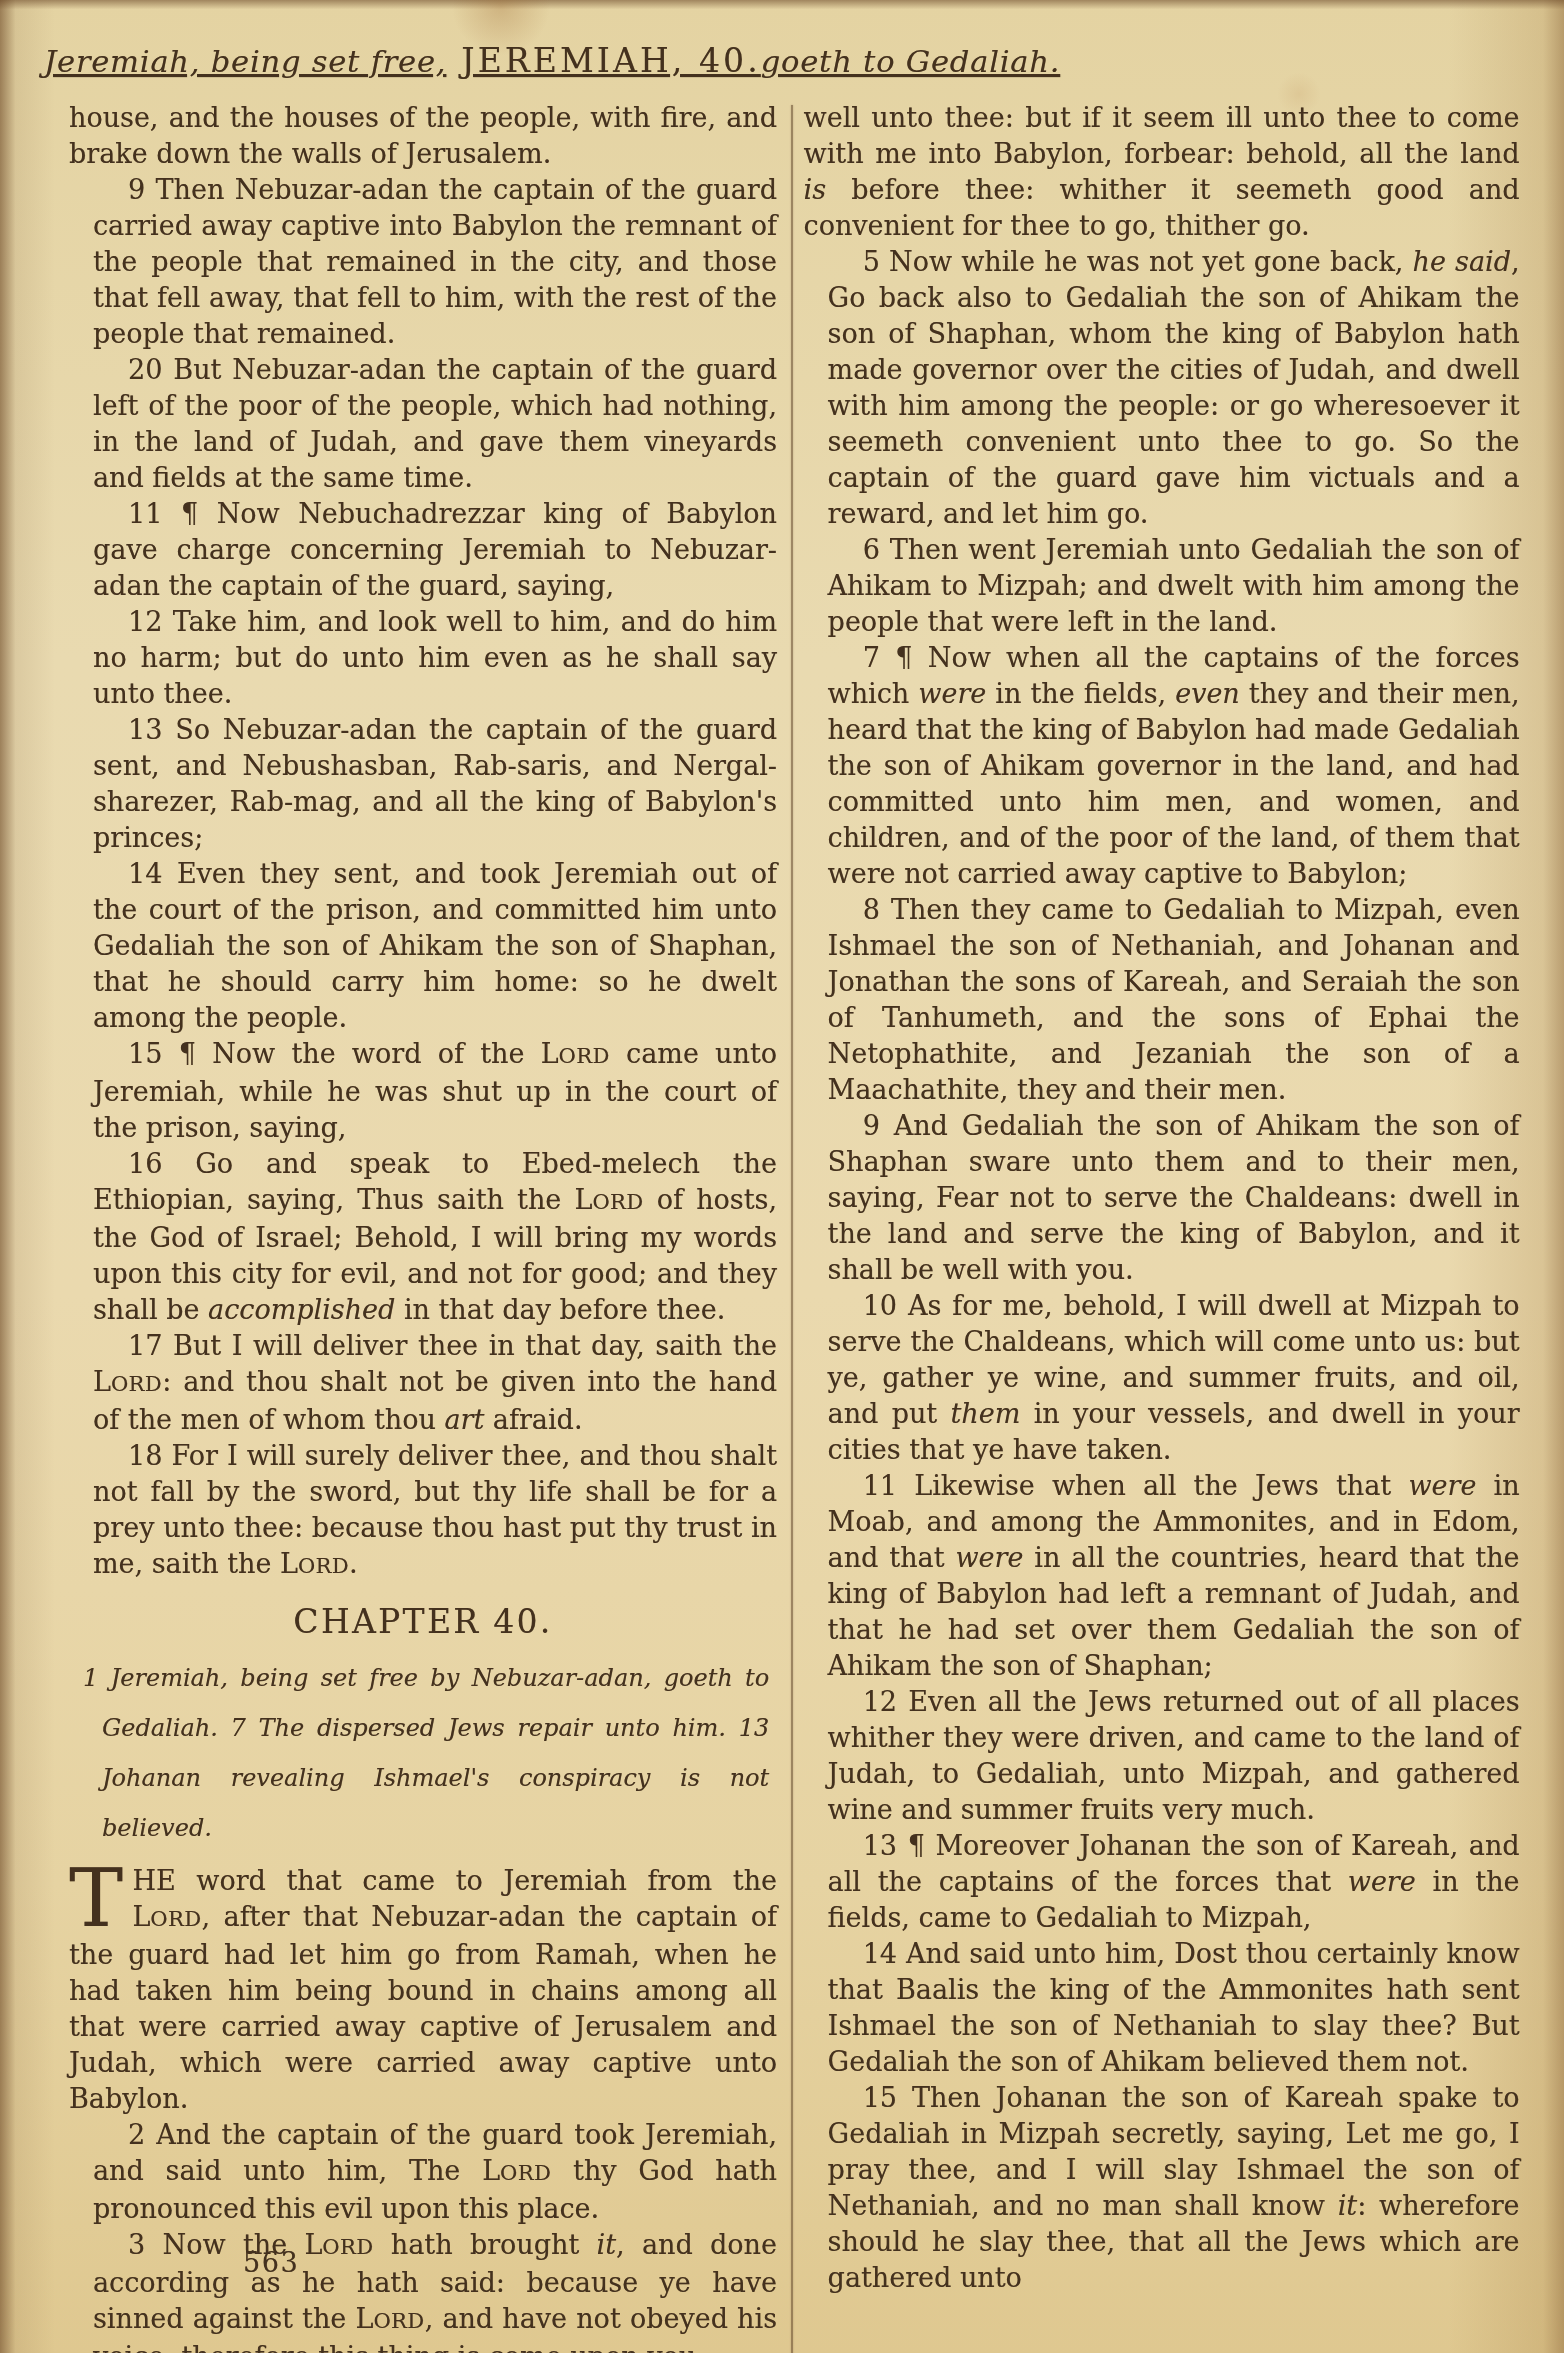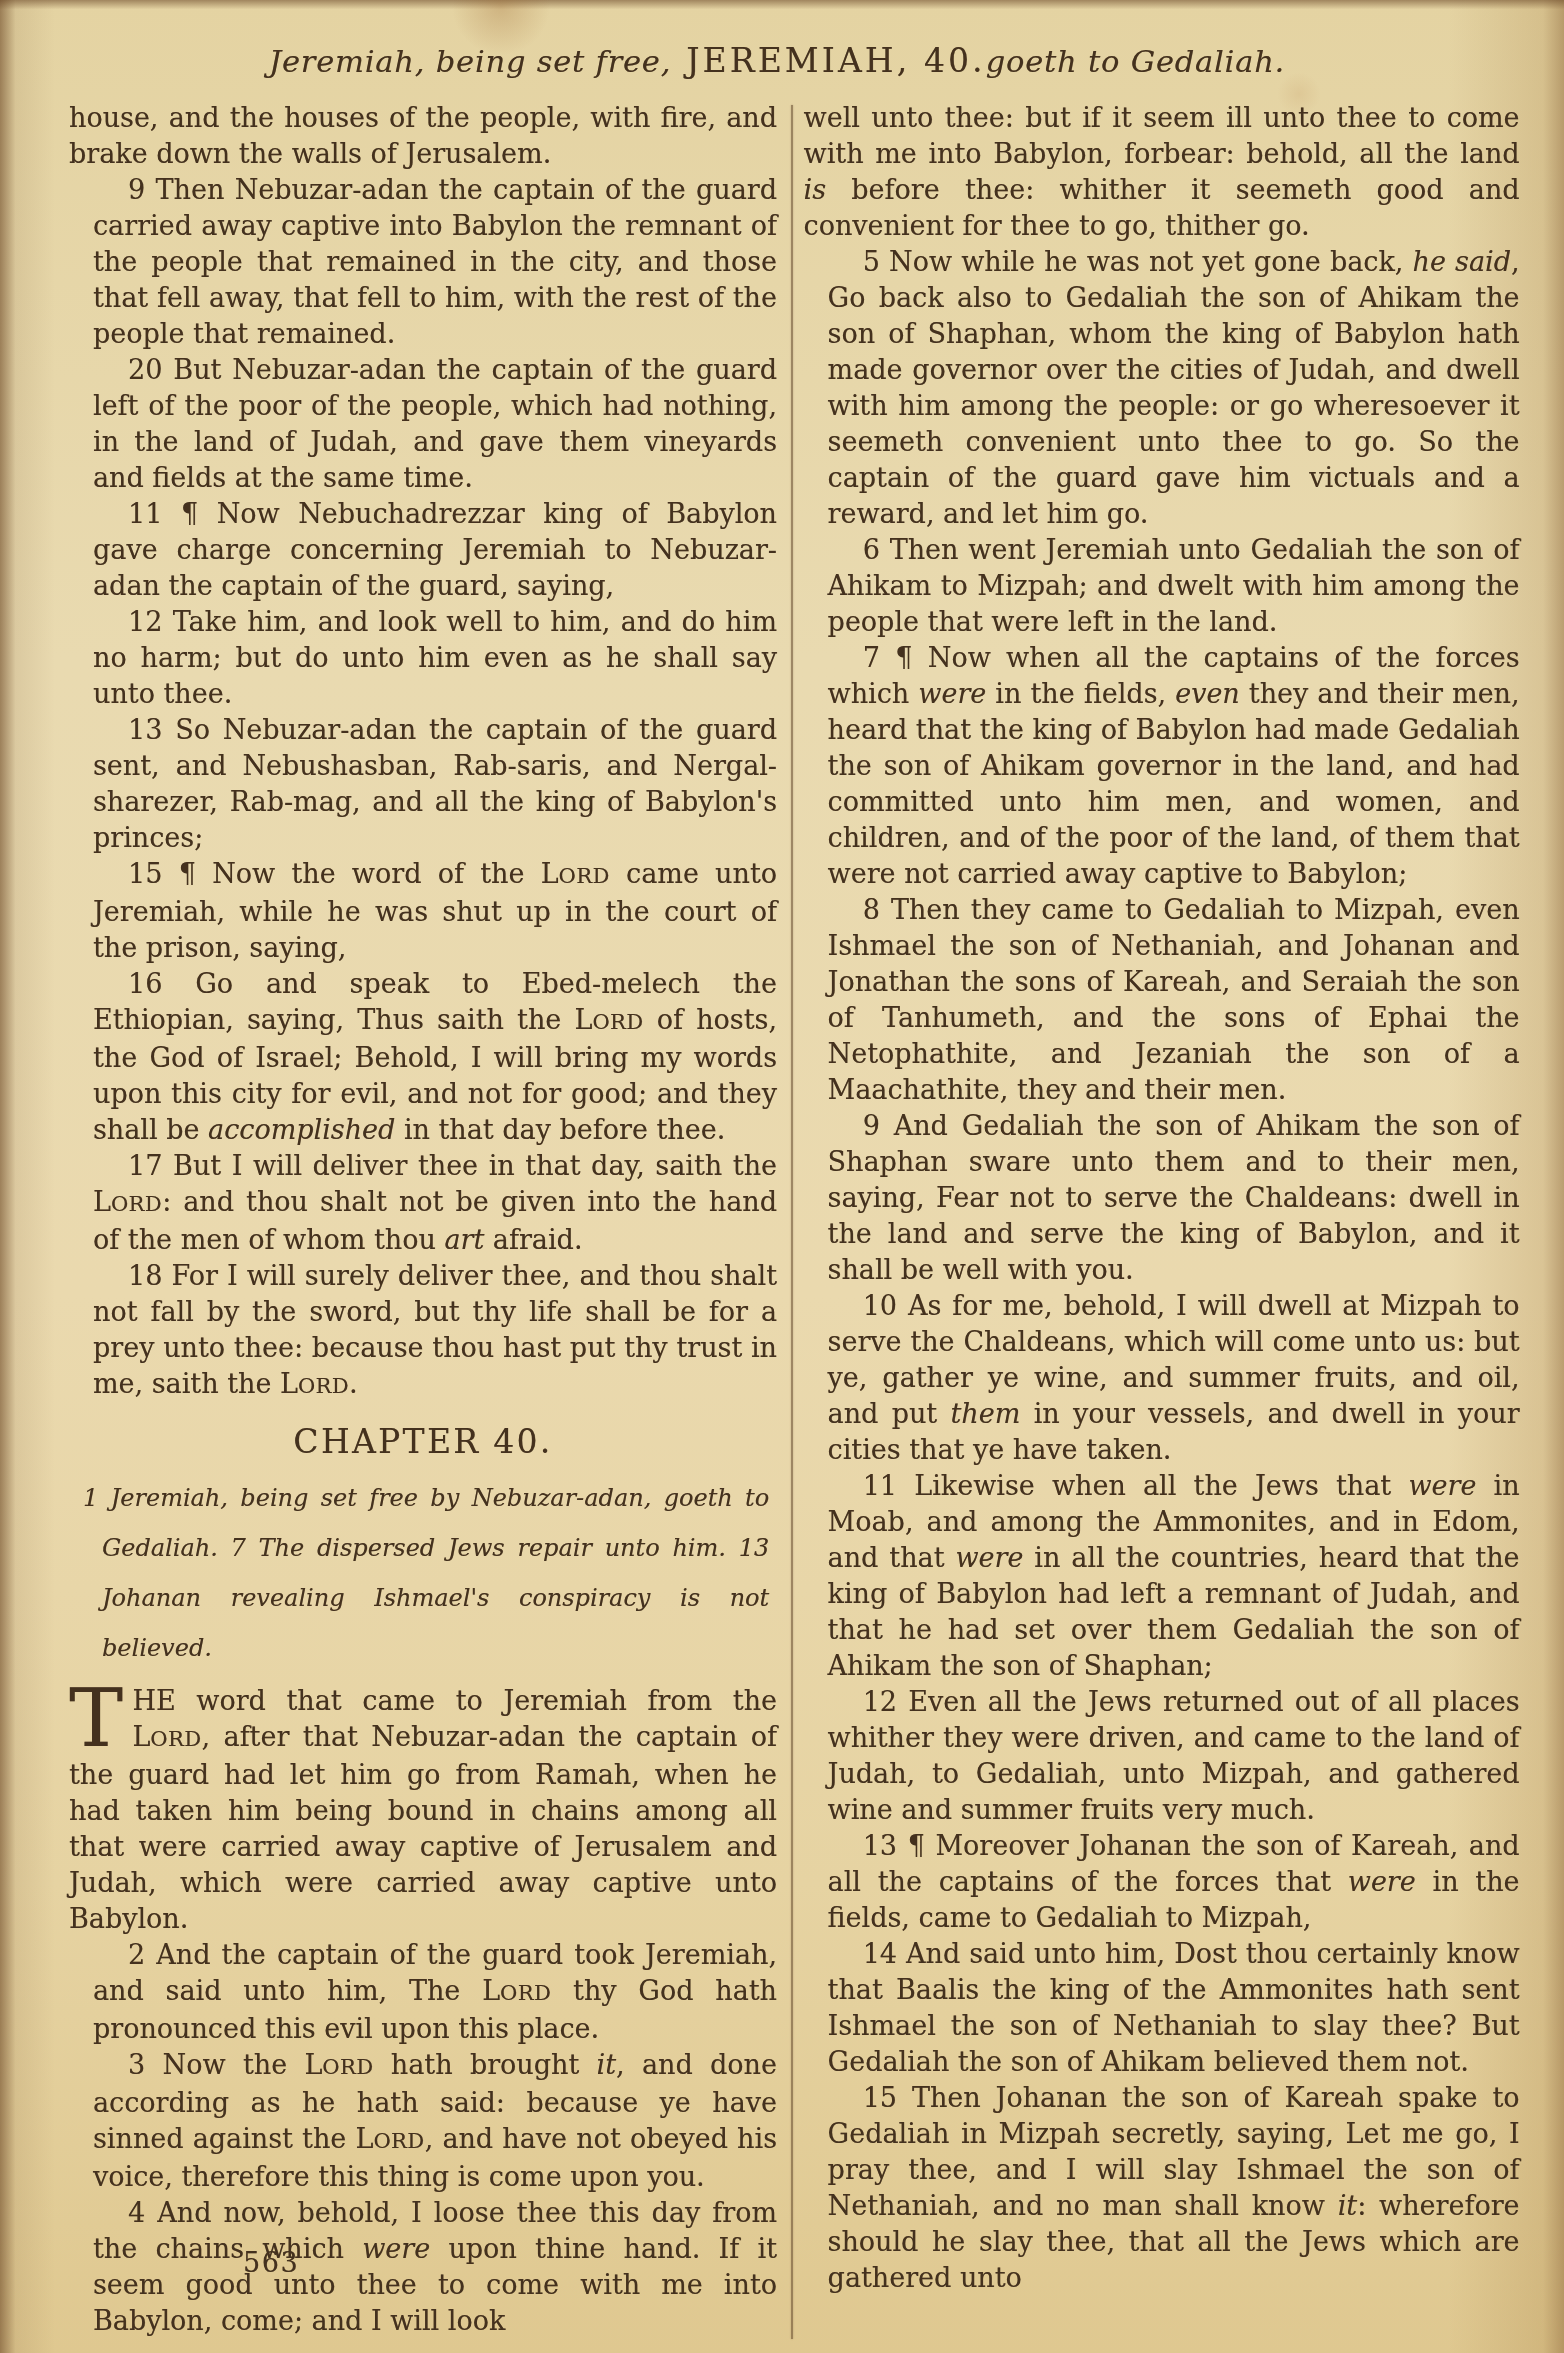--- a/index.html
+++ b/index.html
@@ -12,23 +12,24 @@
     background:
       radial-gradient(circle 70px at 501px 6.3px, rgba(150,95,40,0.28), transparent 70%),
       radial-gradient(circle 31px at 1299px 94px, rgba(170,110,50,0.12), transparent 70%),
       linear-gradient(to bottom, rgba(105,70,38,0.55) 0, rgba(105,70,38,0) 9.4px),
       linear-gradient(to right, rgba(115,80,45,0.65) 0, rgba(115,80,45,0.12) 15.6px, rgba(0,0,0,0) 55px),
       linear-gradient(to left, rgba(135,95,48,0.50) 0, rgba(160,120,60,0.22) 22px, rgba(0,0,0,0) 117px),
       linear-gradient(to bottom, #e4d3a2 0%, #e9dab0 28%, #ead9ae 55%, #e6d3a2 80%, #dfc890 100%);
     text-shadow:0.2px 0.3px 0.5px rgba(62,42,20,0.45);
   }
   .header{
-    display:flex;justify-content:center;align-items:baseline;
+    display:flex;justify-content:flex-start;align-items:baseline;
     padding:41px 55px 0 44px;
     font-size:30.5px;
+    text-decoration:underline;
   }
   .header .side{font-style:italic;letter-spacing:0.8px;}
   .header .center{font-size:33px;letter-spacing:3.1px;margin-left:15px;}
   .columns{
     display:flex;
     padding:20.3px 43px 0 69px;
   }
   .col{width:708px;}
   .col.right{width:716px;}
   .divider{
@@ -81,20 +82,21 @@
   </div>
 
   <div class="columns">
     <div class="col left">
         <p class="cont">house, and the houses of the people, with fire, and brake down the walls of Jerusalem.</p>
         <p class="verse">9 Then Nebuzar-adan the captain of the guard carried away captive into Babylon the remnant of the people that remained in the city, and those that fell away, that fell to him, with the rest of the people that remained.</p>
         <p class="verse">20 But Nebuzar-adan the captain of the guard left of the poor of the people, which had nothing, in the land of Judah, and gave them vineyards and fields at the same time.</p>
         <p class="verse">11 ¶ Now Nebuchadrezzar king of Babylon gave charge concerning Jeremiah to Nebuzar-adan the captain of the guard, saying,</p>
         <p class="verse">12 Take him, and look well to him, and do him no harm; but do unto him even as he shall say unto thee.</p>
         <p class="verse">13 So Nebuzar-adan the captain of the guard sent, and Nebushasban, Rab-saris, and Nergal-sharezer, Rab-mag, and all the king of Babylon's princes;</p>
+        <p class="verse">14 Even they sent, and took Jeremiah out of the court of the prison, and committed him unto Gedaliah the son of Ahikam the son of Shaphan, that he should carry him home: so he dwelt among the people.</p>
         <p class="verse">15 ¶ Now the word of the L<span class="sc"><span class="sc-inner">ord</span></span> came unto Jeremiah, while he was shut up in the court of the prison, saying,</p>
         <p class="verse">16 Go and speak to Ebed-melech the Ethiopian, saying, Thus saith the L<span class="sc"><span class="sc-inner">ord</span></span> of hosts, the God of Israel; Behold, I will bring my words upon this city for evil, and not for good; and they shall be <i>accomplished</i> in that day before thee.</p>
         <p class="verse">17 But I will deliver thee in that day, saith the L<span class="sc"><span class="sc-inner">ord</span></span>: and thou shalt not be given into the hand of the men of whom thou <i>art</i> afraid.</p>
         <p class="verse">18 For I will surely deliver thee, and thou shalt not fall by the sword, but thy life shall be for a prey unto thee: because thou hast put thy trust in me, saith the L<span class="sc"><span class="sc-inner">ord</span></span>.</p>
         <p class="chapter">CHAPTER 40.</p>
         <p class="summary">1 Jeremiah, being set free by Nebuzar-adan, goeth to Gedaliah. 7 The dispersed Jews repair unto him. 13 Johanan revealing Ishmael's conspiracy is not believed.</p>
         <p class="dropcap-verse"><span class="dropcap">T</span>HE word that came to Jeremiah from the L<span class="sc"><span class="sc-inner">ord</span></span>, after that Nebuzar-adan the captain of the guard had let him go from Ramah, when he had taken him being bound in chains among all that were carried away captive of Jerusalem and Judah, which were carried away captive unto Babylon.</p>
         <p class="verse">2 And the captain of the guard took Jeremiah, and said unto him, The L<span class="sc"><span class="sc-inner">ord</span></span> thy God hath pronounced this evil upon this place.</p>
         <p class="verse">3 Now the L<span class="sc"><span class="sc-inner">ord</span></span> hath brought <i>it</i>, and done according as he hath said: because ye have sinned against the L<span class="sc"><span class="sc-inner">ord</span></span>, and have not obeyed his voice, therefore this thing is come upon you.</p>
         <p class="verse">4 And now, behold, I loose thee this day from the chains which <i>were</i> upon thine hand. If it seem good unto thee to come with me into Babylon, come; and I will look</p>

